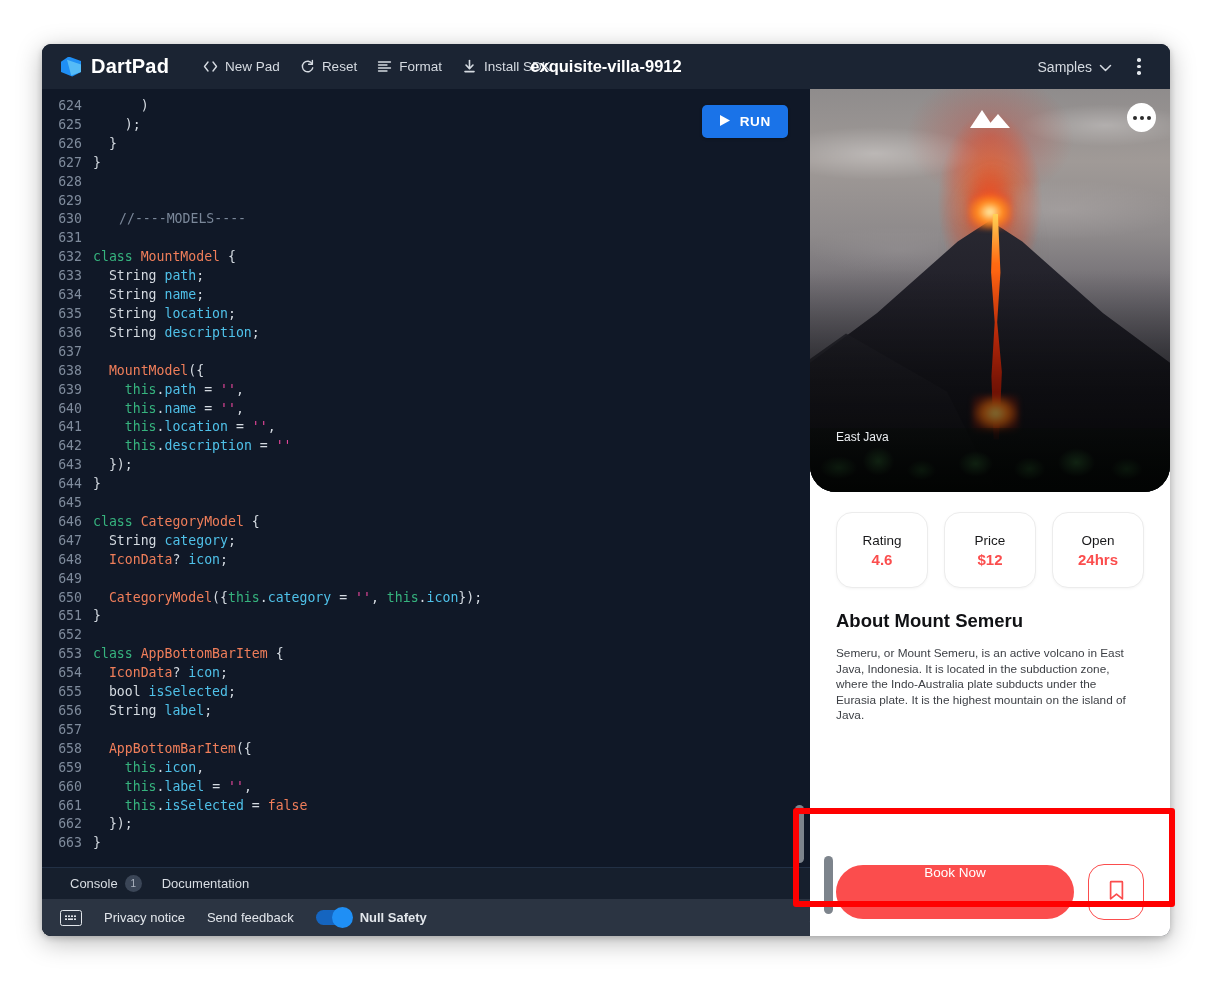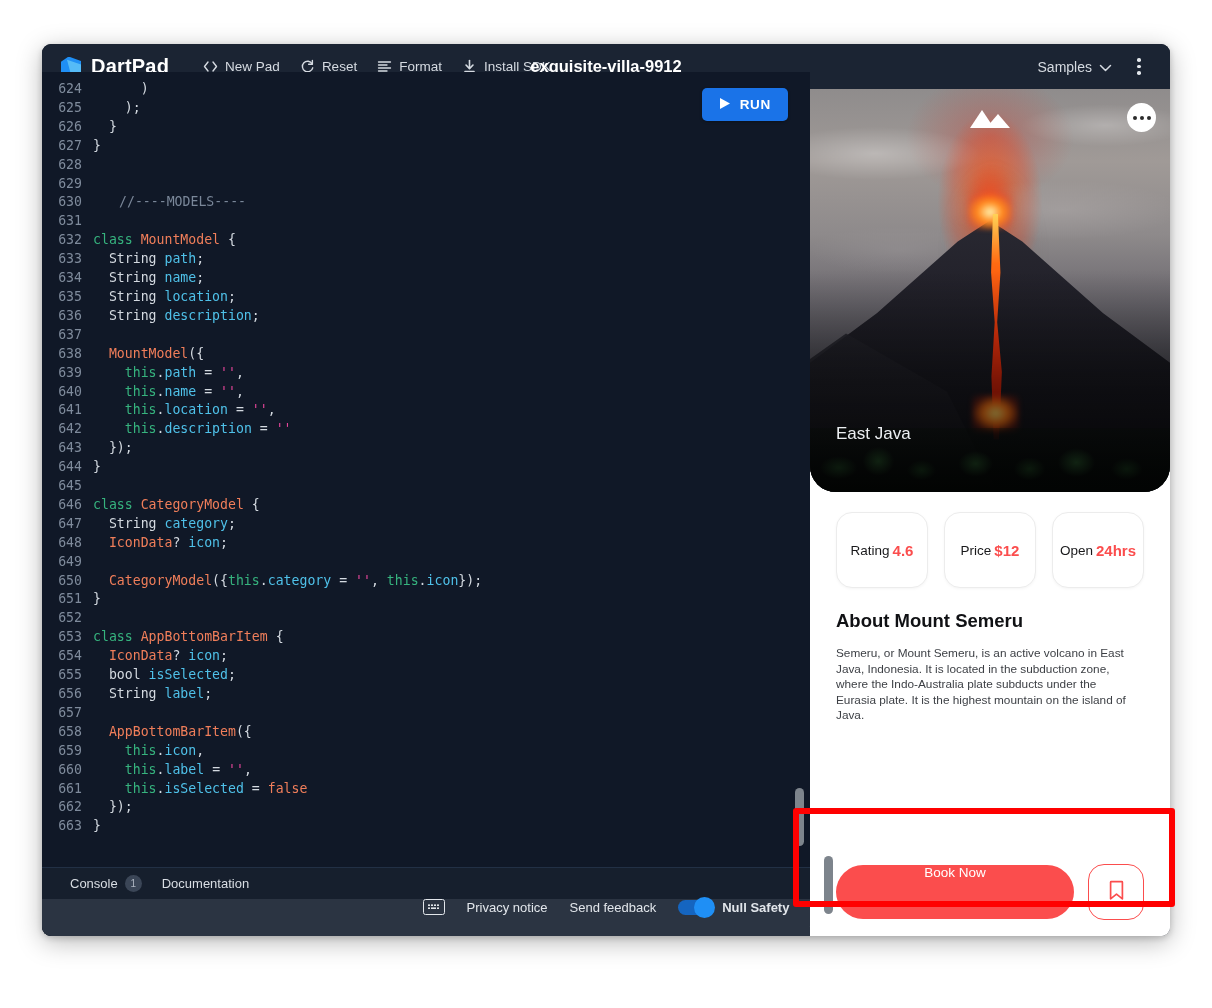--- a/index.html
+++ b/index.html
@@ -57,21 +57,21 @@
     display:flex; align-items:center; justify-content:center;
     font-size:16.5px; font-weight:700; color:#fff; pointer-events:none;
   }
   .tb-right { margin-left:auto; display:flex; align-items:center; gap:6px; z-index:2; }
   .samples { display:flex; align-items:center; gap:7px; font-size:14px; color:#d5dae1; padding:5px 8px; border-radius:4px; cursor:pointer;}
   .kebab { width:26px; height:26px; display:flex; flex-direction:column; align-items:center; justify-content:center; gap:3px; cursor:pointer; border-radius:50%; }
   .kebab i { width:3.5px; height:3.5px; border-radius:50%; background:#e4e8ed; display:block; }
 
   
   .editor {
-    position:absolute; left:0; top:28px; width:768px; bottom:0;
+    position:absolute; left:0; top:45px; width:768px; bottom:0;
     background:#101827; overflow:hidden;
   }
   .code {
     position:absolute; left:0; top:0; right:0; bottom:0;
     padding: 8px 0 0 0;
     font-family:"DejaVu Sans Mono","Liberation Mono",monospace;
     font-size:13.2px; line-height:18.9px;
     white-space:pre;
     color:#c9d1d9;
   }
@@ -111,21 +111,21 @@
   .tab-badge {
     min-width:17px; height:17px; border-radius:50%;
     background:#3b4657; color:#aeb6c1;
     font-size:10px; display:flex; align-items:center; justify-content:center; padding:0 4px;
   }
 
   
   .statusbar {
     position:absolute; left:0; bottom:0; width:100%; height:37px;
     background:#2b3442; display:flex; align-items:center; padding:0 18px;
-    color:#e2e6eb; font-size:13px;flex-direction:column;
+    color:#e2e6eb; font-size:13px;
   }
   .sb-left { display:flex; align-items:center; gap:22px; }
   .kbd-ico { width:22px; height:16px; border:1.6px solid #e2e6eb; border-radius:2.5px; display:flex; align-items:center; justify-content:center; }
   .sb-link { cursor:pointer; }
   .toggle-wrap { display:flex; align-items:center; gap:10px; }
   .toggle { width:34px; height:15px; border-radius:8px; background:#1565c0; position:relative; cursor:pointer; }
   .toggle .knob { position:absolute; right:-3px; top:-3px; width:21px; height:21px; border-radius:50%; background:#1f8ff5; }
   .sb-strong { font-weight:700; }
   .sb-right { margin-left:auto; display:flex; align-items:center; gap:16px; }
   .issue-show { color:#4da3ff; cursor:pointer; }
@@ -212,28 +212,28 @@
     width:42px; height:22px;
   }
   .more-circle {
     position:absolute; right:14px; top:14px; width:29px; height:29px; border-radius:50%;
     background:#fff; display:flex; align-items:center; justify-content:center; gap:3px; cursor:pointer;
   }
   .more-circle i { width:4px; height:4px; border-radius:50%; background:#2b2b2b; display:block; }
 
   .hero-text { position:absolute; left:26px; bottom:48px; }
   .hero-title { font-size:26px; font-weight:700; color:#fff; line-height:1.15; letter-spacing:.1px; }
-  .hero-sub { font-size:17px; color:#eceff2; margin-top:2px; font-weight:400; }
+  .hero-sub { font-size:12px; color:#eceff2; margin-top:2px; font-weight:400; }
 
   
   .stats { display:flex; gap:16px; padding:20px 26px 0 26px; }
   .stat {
     flex:1; height:76px; border-radius:16px;
     border:1.4px solid #ececec; background:#fff;
-    display:flex; align-items:center; justify-content:center; gap:3px;
+    display:flex; flex-direction:column; align-items:center; justify-content:center; gap:3px;
     box-shadow:0 1px 3px rgba(0,0,0,.045);
     cursor:pointer;
   }
   .stat-label { font-size:13.5px; color:#19191b; }
   .stat-value { font-size:15px; font-weight:700; color:#fb4d4d; }
 
   
   .about { padding: 22px 26px 0 26px; }
   .about-title { font-size:18.5px; font-weight:700; color:#101114; }
   .about-body { margin-top:14px; font-size:11.8px; line-height:15.6px; color:#3c3f44; max-width:292px; }

